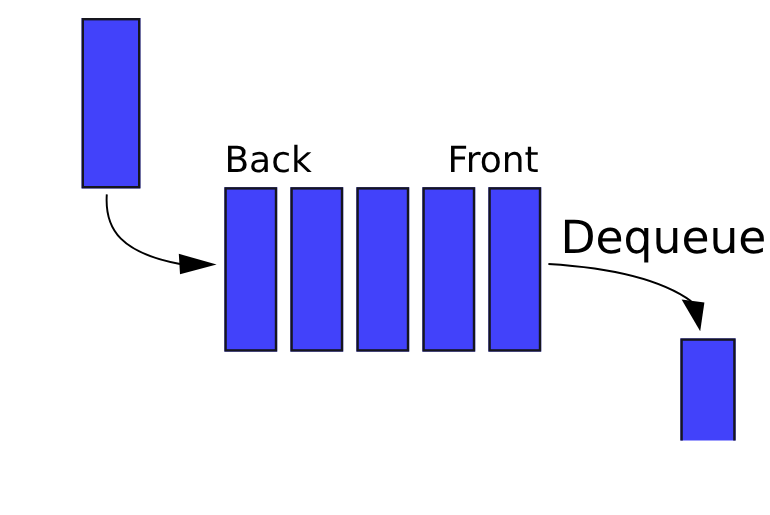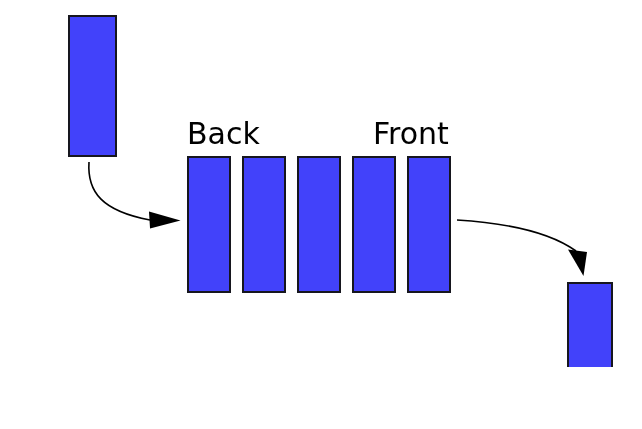--- a/index.html
+++ b/index.html
@@ -107,20 +107,21 @@
 
   <div class="queue">
     <div class="item cell"></div>
   <div class="item cell"></div>
       <div class="item cell"></div>
       <div class="item cell"></div>
       <div class="item cell"></div>
     </div>
 
 
+  <div class="label op dequeue-label">Dequeue</div>
 
   <div class="item dequeued-item"></div>
 
   <svg class="arrows" viewBox="0 0 642 429" xmlns="http://www.w3.org/2000/svg">
     <path class="arrow-line" d="M 89 162 C 87 192, 102 211, 150 220"></path>
     <polygon class="arrow-head" points="149,211.5 180.5,220.5 150,228.5"></polygon>
     <path class="arrow-line" d="M 457 220 Q 540 225, 576 251"></path>
     <polygon class="arrow-head" points="568,249.5 587,252 583.5,276"></polygon>
   </svg>
 

